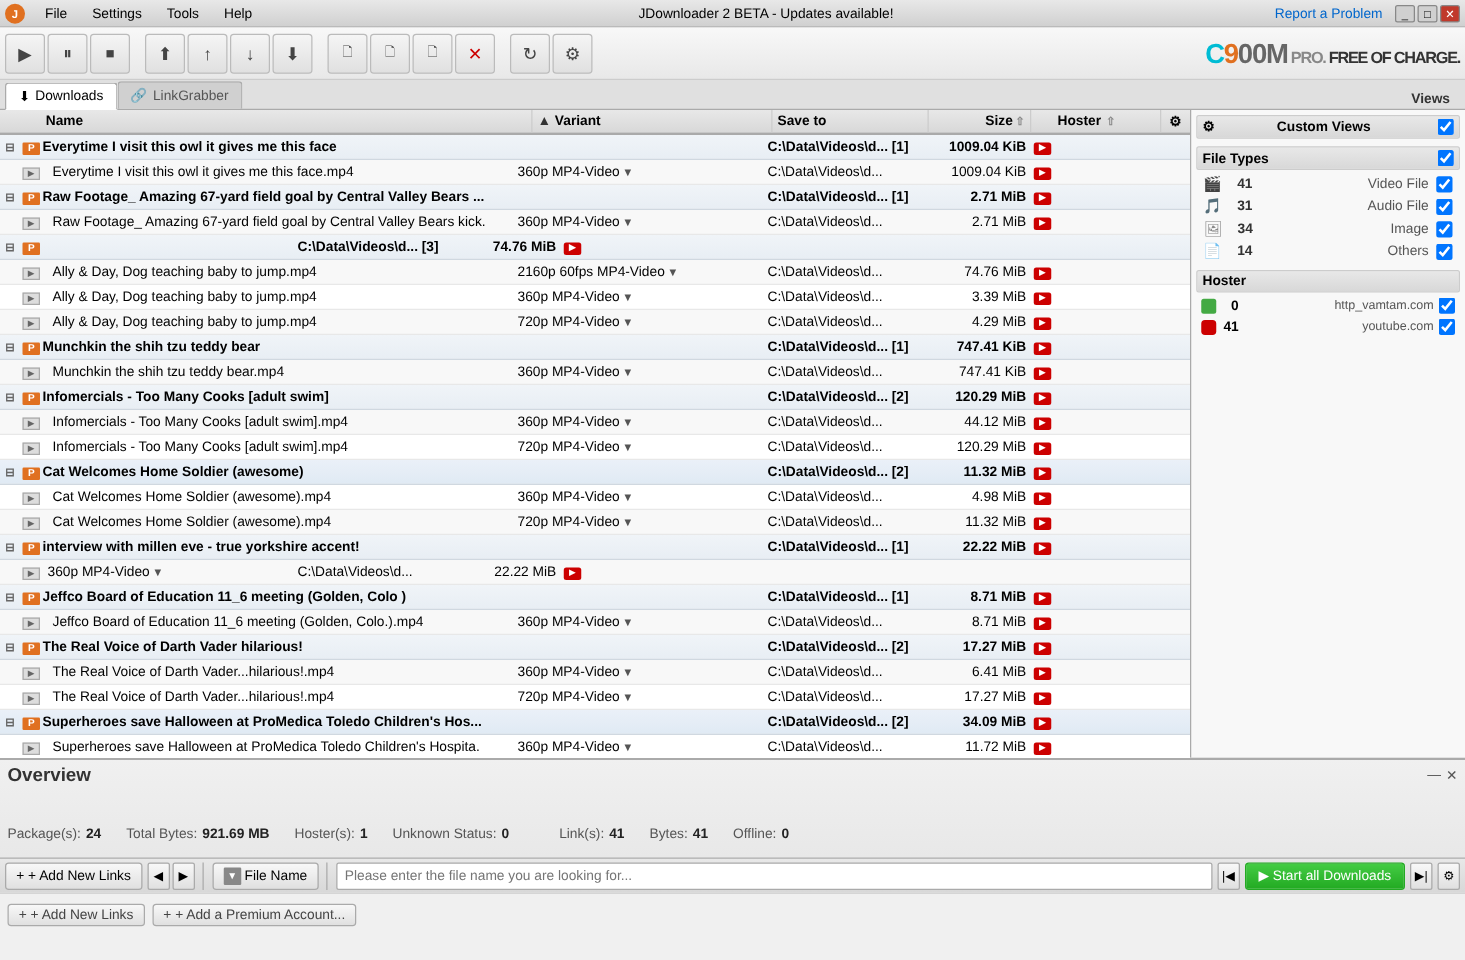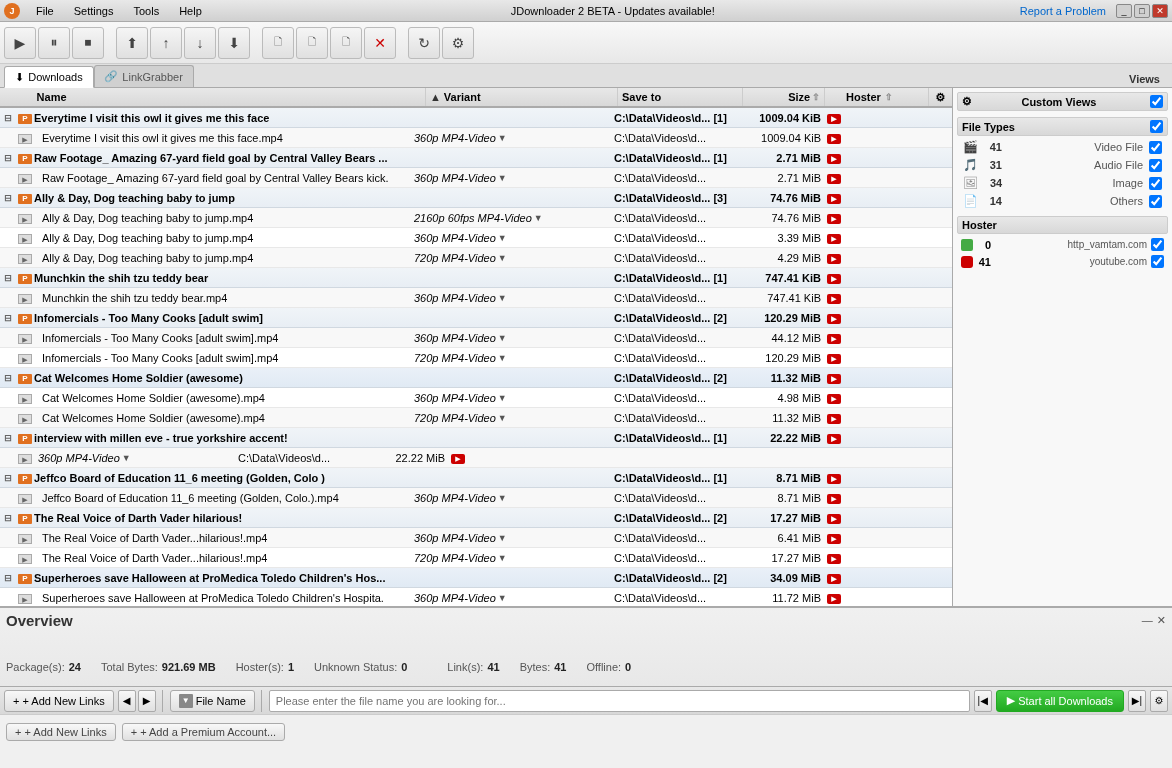--- a/index.html
+++ b/index.html
@@ -40,21 +40,21 @@
     #table-body { overflow-y: auto; flex: 1; }
     .pkg-row { background: linear-gradient(to bottom, #f0f4f8, #e8eef4); border-bottom: 1px solid #d0d8e0; display: flex; align-items: center; height: 20px; font-size: 11px; font-weight: bold; }
     .pkg-row:nth-child(even) { background: linear-gradient(to bottom, #eaf0f8, #e0eaf4); }
     .file-row { background: white; border-bottom: 1px solid #e8e8e8; display: flex; align-items: center; height: 20px; font-size: 11px; }
     .file-row:nth-child(even) { background: #f8f8f8; }
 
     .col-expand { width: 16px; text-align: center; flex-shrink: 0; color: #666; font-size: 9px; }
     .col-icon { width: 18px; text-align: center; flex-shrink: 0; }
     .col-name { width: 376px; overflow: hidden; text-overflow: ellipsis; white-space: nowrap; padding-right: 4px; flex-shrink: 0; }
     .col-name.indent { padding-left: 8px; }
-    .col-variant { width: 200px; overflow: hidden; text-overflow: ellipsis; white-space: nowrap; padding: 0 4px; flex-shrink: 0; display: flex; align-items: center; gap: 2px; font-style: italic; }
+    .col-variant { width: 200px; overflow: hidden; text-overflow: ellipsis; white-space: nowrap; padding: 0 4px; flex-shrink: 0; display: flex; align-items: center; gap: 2px; }
     .col-saveto { width: 130px; overflow: hidden; text-overflow: ellipsis; white-space: nowrap; padding: 0 4px; flex-shrink: 0; }
     .col-size { width: 85px; text-align: right; padding-right: 4px; flex-shrink: 0; }
     .col-hoster-icon { width: 18px; text-align: center; flex-shrink: 0; }
     .col-settings { width: 24px; text-align: center; flex-shrink: 0; }
 
     .pkg-icon { display: inline-block; width: 14px; height: 10px; background: #e07020; border-radius: 1px; font-size: 8px; color: white; text-align: center; line-height: 10px; }
     .file-thumb { display: inline-block; width: 14px; height: 10px; background: #ddd; border: 1px solid #aaa; font-size: 7px; text-align: center; line-height: 10px; color: #666; }
     .yt-badge { display: inline-block; width: 14px; height: 10px; background: #c00; border-radius: 2px; font-size: 7px; color: white; text-align: center; line-height: 10px; flex-shrink: 0; }
     .dropdown-arrow { color: #555; font-size: 9px; flex-shrink: 0; }
 
@@ -128,20 +128,23 @@
   <div class="tb-btn">↓</div>
   <div class="tb-btn">⬇</div>
   <div class="tb-sep"></div>
   <div class="tb-btn" style="font-size:10px;">🗋</div>
   <div class="tb-btn" style="font-size:10px;">🗋</div>
   <div class="tb-btn" style="font-size:10px;">🗋</div>
   <div class="tb-btn" style="color:#c00;">✕</div>
   <div class="tb-sep"></div>
   <div class="tb-btn">↻</div>
   <div class="tb-btn">⚙</div>
+  <div style="margin-left:auto;font-size:22px;font-weight:900;letter-spacing:-1px;color:#666;">
+    <span style="color:#00bcd4;">C</span><span style="color:#e07020;">9</span><span>00M</span><span style="font-size:13px;color:#888;font-weight:bold;"> PRO.</span><span style="font-size:13px;color:#333;font-weight:bold;"> FREE OF CHARGE.</span>
+  </div>
 </div>
 
 <div id="tabs">
   <div class="tab active">
     <span>⬇</span>
     <span>Downloads</span>
   </div>
   <div class="tab">
     <span>🔗</span>
     <span>LinkGrabber</span>
@@ -221,21 +224,20 @@
         <div class="col-saveto">C:\Data\Videos\d...</div>
         <div class="col-size">2.71 MiB</div>
         <div class="col-hoster-icon"><span class="yt-badge">▶</span></div>
         <div style="width:90px;"></div>
         <div class="col-settings"></div>
       </div>
 
       <div class="pkg-row">
         <div class="col-expand">⊟</div>
         <div class="col-icon"><span class="pkg-icon">P</span></div>
-        <div class="col-name">Ally &amp; Day, Dog teaching baby to jump</div>
         <div class="col-variant"></div>
         <div class="col-saveto">C:\Data\Videos\d... [3]</div>
         <div class="col-size">74.76 MiB</div>
         <div class="col-hoster-icon"><span class="yt-badge">▶</span></div>
         <div style="width:90px;"></div>
         <div class="col-settings"></div>
       </div>
       <div class="file-row">
         <div class="col-expand"></div>
         <div class="col-icon"><span class="file-thumb">▶</span></div>

